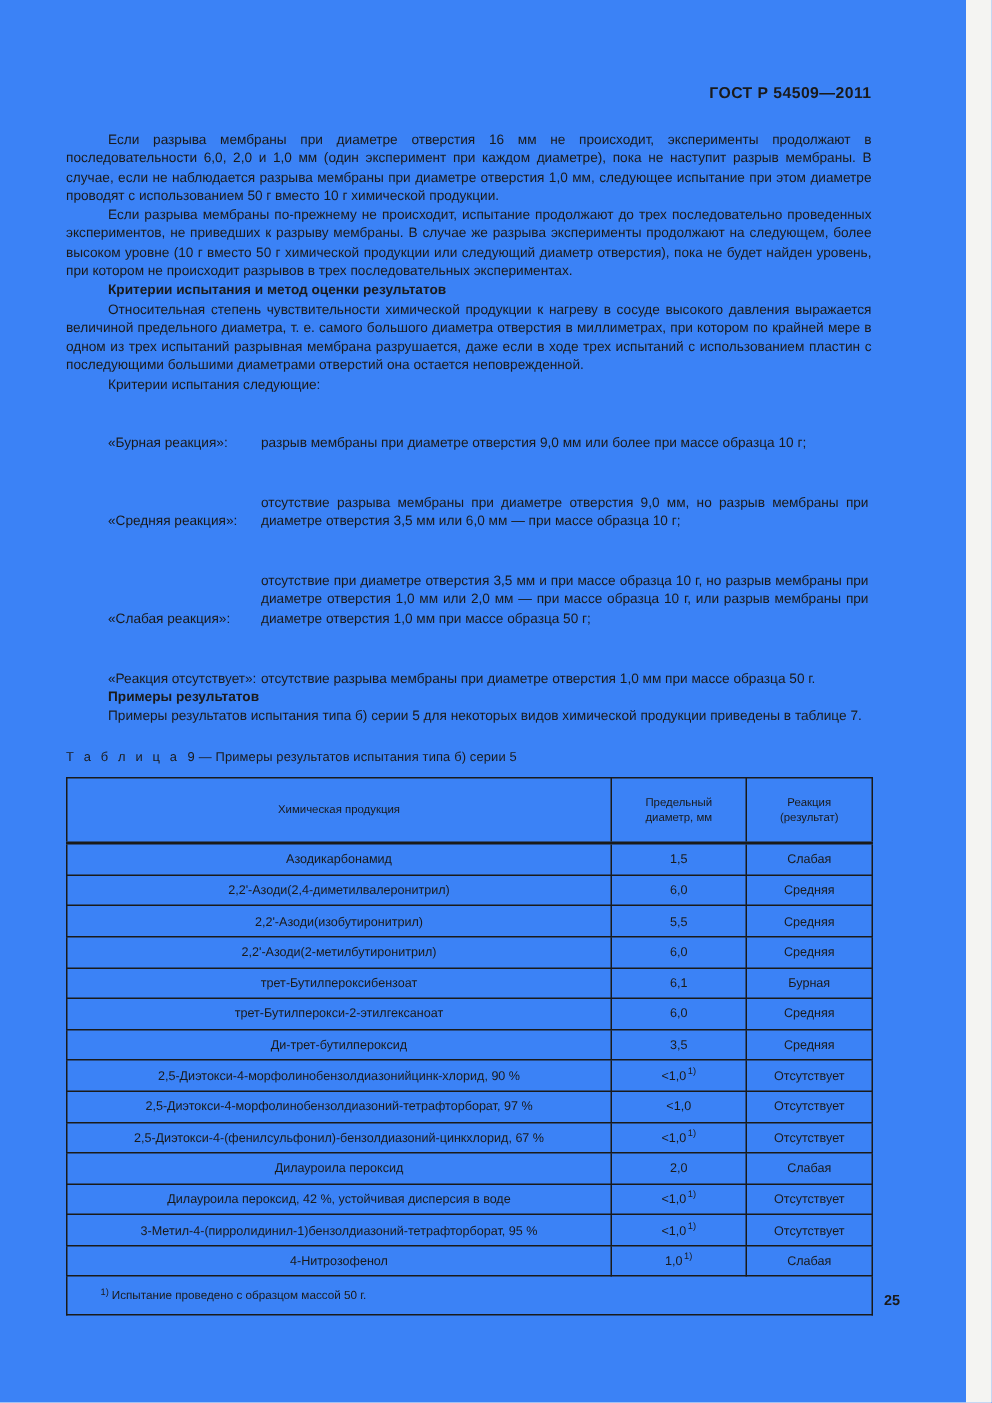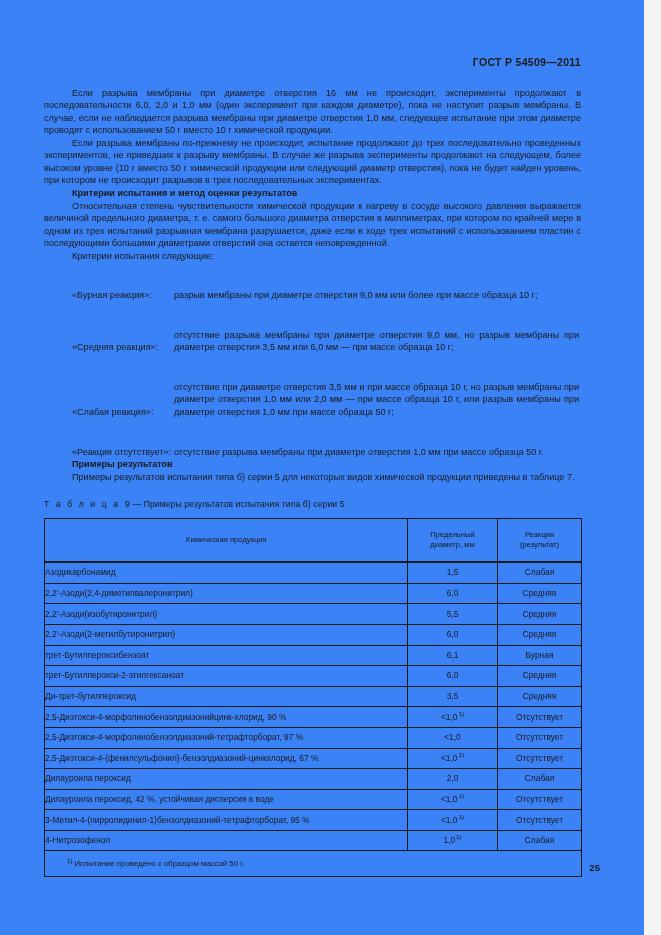--- a/index.html
+++ b/index.html
@@ -109,21 +109,21 @@
     font-size: 7.6px;
     line-height: 10.5px;
     text-align: center;
     border-bottom-width: 2px;
   }
   table.results tbody td {
     height: 19.6px;
     line-height: 11px;
   }
   td.c-name {
-    text-align: left;
+    text-align: center;
     padding-left: 5px;
     margin-left: 47px;
   }
   td.c-diam, td.c-react {
     text-align: center;
   }
   col.col-name { width: 363px; }
   col.col-diam { width: 90px; }
   col.col-react { width: 84px; }
   sup.fn {

